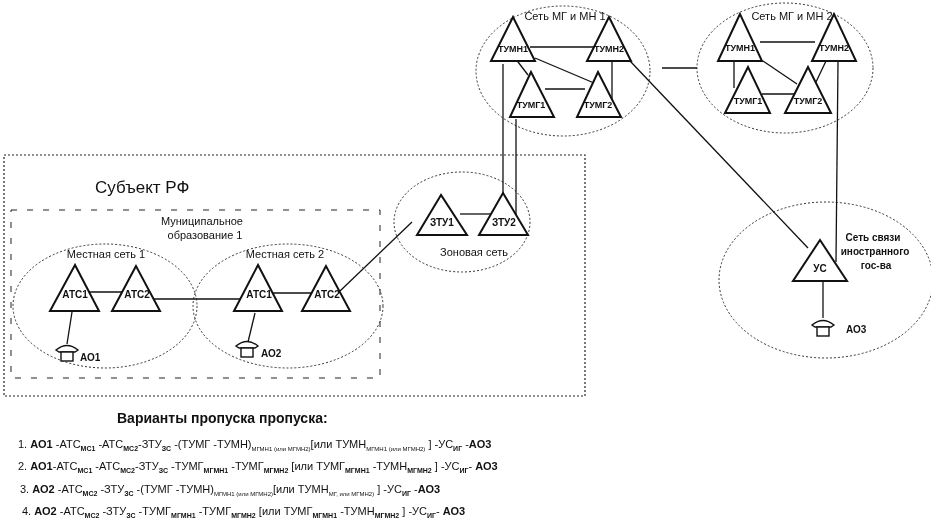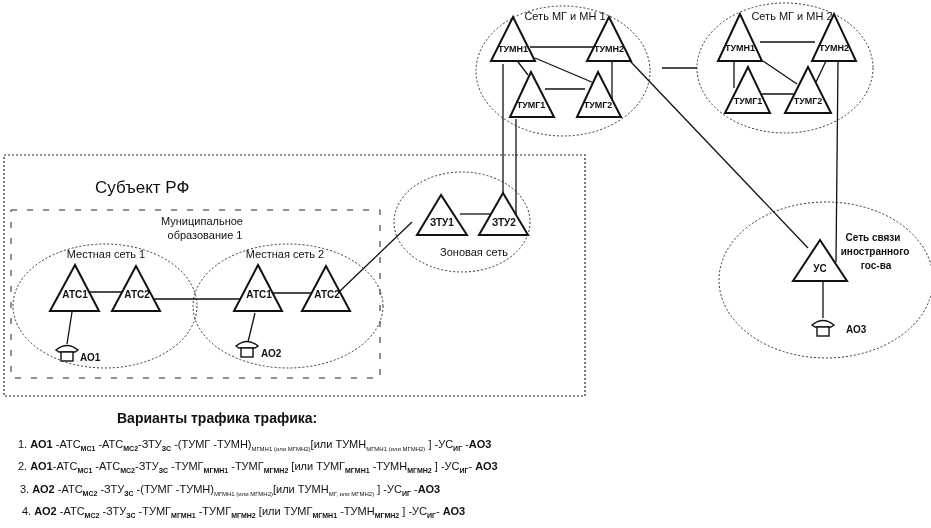--- a/index.html
+++ b/index.html
@@ -122,18 +122,18 @@
   <g>
     <g stroke="#111" stroke-width="1.4" fill="#fff">
       <path d="M812,325 Q823,316 834,325 L831,327 L815,327 Z"></path>
       <rect x="817" y="327" width="12" height="9"></rect>
     </g>
     <text class="lbl node-lbl" x="846" y="333">АО3</text>
   </g>
 </svg>
 
 <div class="legend">
-  <div class="legend-title">Варианты трафика трафика:</div>
+  <div class="legend-title">Варианты пропуска пропуска:</div>
   <div class="route" style="left:18px;top:38px;"><b style="font-weight: normal;">1. </b><b>АО1</b><span> -АТС</span><sub>МС1</sub><span> -АТС</span><sub>МС2</sub><span>-ЗТУ</span><sub>ЗС</sub><span> -(ТУМГ -ТУМН)</span><sub class="s">МГМН1 (или МГМН2)</sub><span>[или ТУМН</span><sub class="s">МГМН1 (или МГМН2)</sub><span> ] -УС</span><sub>ИГ</sub><span> -<b>АО3</b></span></div>
   <div class="route" style="left:18px;top:60px;"><b style="font-weight: normal;">2. </b><b>АО1</b><span>-АТС</span><sub>МС1</sub><span>  -АТС</span><sub>МС2</sub><span>-ЗТУ</span><sub>ЗС</sub><span>  -ТУМГ</span><sub>МГМН1</sub><span> -ТУМГ</span><sub>МГМН2</sub><span>  [или ТУМГ</span><sub>МГМН1</sub><span> -ТУМН</span><sub>МГМН2</sub><span> ] -УС</span><sub>ИГ</sub><span>- <b>АО3</b></span></div>
   <div class="route" style="left:20px;top:83px;"><b style="font-weight: normal;">3. </b><b>АО2</b><span> -АТС</span><sub>МС2</sub><span>  -ЗТУ</span><sub>ЗС</sub><span> -(ТУМГ -ТУМН)</span><sub class="s">МГМН1 (или  МГМН2)</sub><span>[или ТУМН</span><sub class="s">МГ,        или МГМН2)</sub><span> ] -УС</span><sub>ИГ</sub><span> -<b>АО3</b></span></div>
   <div class="route" style="left:22px;top:105px;"><b style="font-weight: normal;">4. </b><b>АО2</b><span> -АТС</span><sub>МС2</sub><span> -ЗТУ</span><sub>ЗС</sub><span>  -ТУМГ</span><sub>МГМН1</sub><span> -ТУМГ</span><sub>МГМН2</sub><span>  [или ТУМГ</span><sub>МГМН1</sub><span> -ТУМН</span><sub>МГМН2</sub><span> ] -УС</span><sub>ИГ</sub><span>- <b>АО3</b></span></div>
 </div>
 
 </body></html>

